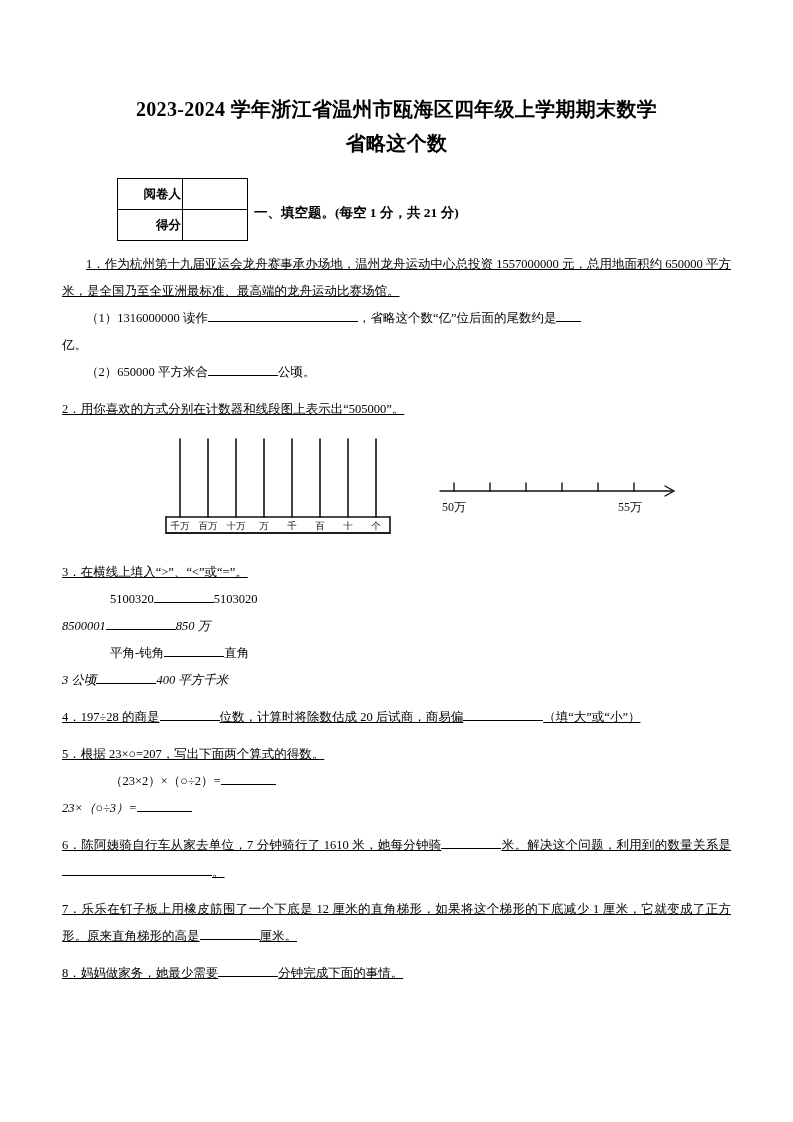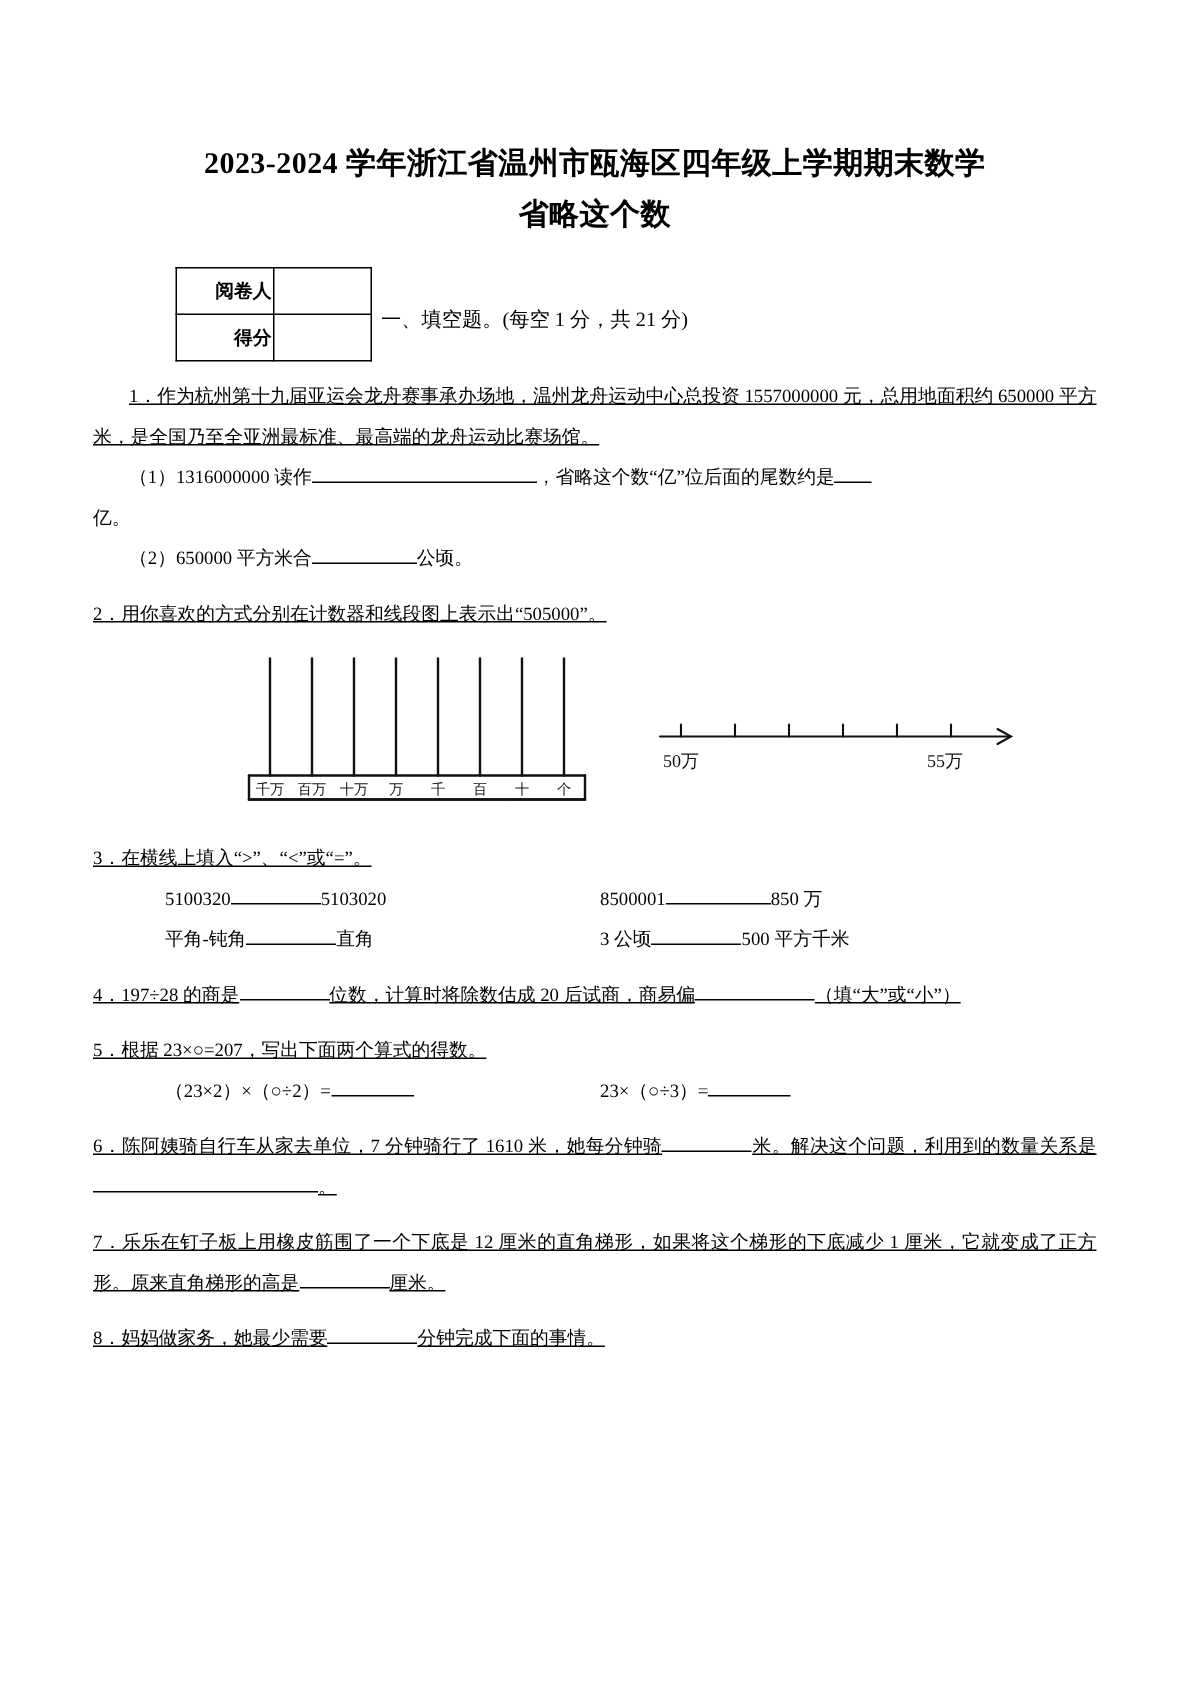--- a/index.html
+++ b/index.html
@@ -47,21 +47,21 @@
     font-weight: bold;
   }
   .score-table td.label {
     width: 62px;
   }
   .score-table td.blank {
     width: 62px;
   }
   .section-head {
     font-size: 13.5px;
-    font-weight: normal;
+    font-weight: bold;
     margin-left: 6px;
     white-space: nowrap;
     align-self: center;
     padding-top: 6px;
   }
   .q {
     font-size: 12.5px;
     line-height: 27px;
     margin-top: 10px;
     text-align: justify;
@@ -89,23 +89,24 @@
   }
   .figure-area {
     position: relative;
     height: 120px;
     margin-top: 6px;
   }
   .fill-row {
     display: flex;
     font-size: 12.5px;
     line-height: 27px;
+    flex-direction: column;
   }
   .fill-row .col1 { width: 290px; margin-left: 48px; }
-  .fill-row .col2 { flex: 1; }
+  .fill-row .col2 { flex: 1; font-style: italic; }
 </style>
 </head>
 <body>
 
 <div class="page">
 
   <div class="doc-title">
     <div>2023-2024 学年浙江省温州市瓯海区四年级上学期期末数学</div>
     <div>省略这个数</div>
   </div>
@@ -193,21 +194,21 @@
     <div class="col2">
       <span>8500001</span><span class="blank-line bl-70"></span><span>850 万</span>
     </div>
   </div>
 
   <div class="fill-row">
     <div class="col1">
       <span>平角-钝角</span><span class="blank-line bl-60"></span><span>直角</span>
     </div>
     <div class="col2">
-      <span>3 公顷</span><span class="blank-line bl-60"></span><span>500 平方千米</span>
+      <span>3 公顷</span><span class="blank-line bl-60"></span><span>400 平方千米</span>
     </div>
   </div>
 
   <div class="q" style="text-indent:0;">
     <span>4．197÷28 的商是</span><span class="blank-line bl-60"></span><span>位数，计算时将除数估成 20 后试商，商易偏</span><span class="blank-line bl-80"></span><span>（填“大”或“小”）</span>
   </div>
 
   <div class="q" style="text-indent:0;">5．根据 23×○=207，写出下面两个算式的得数。</div>
 
   <div class="fill-row">

